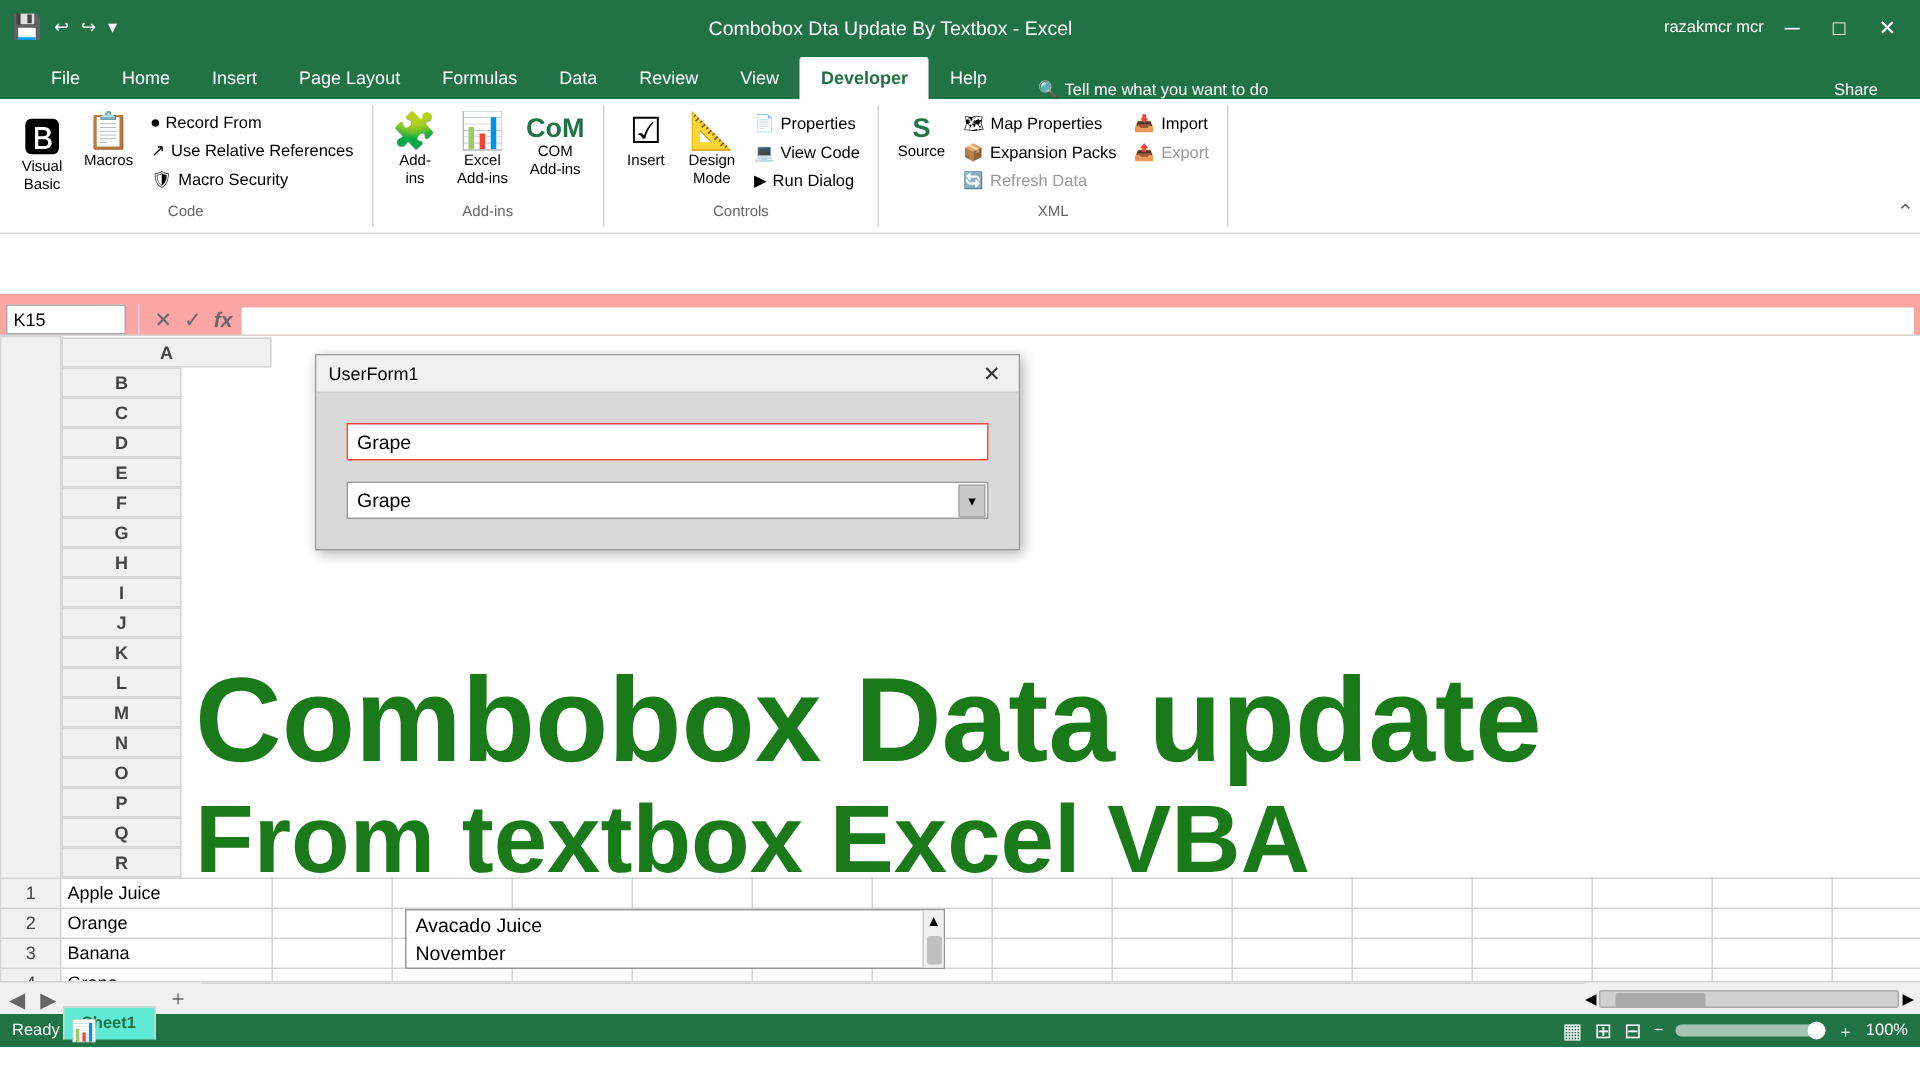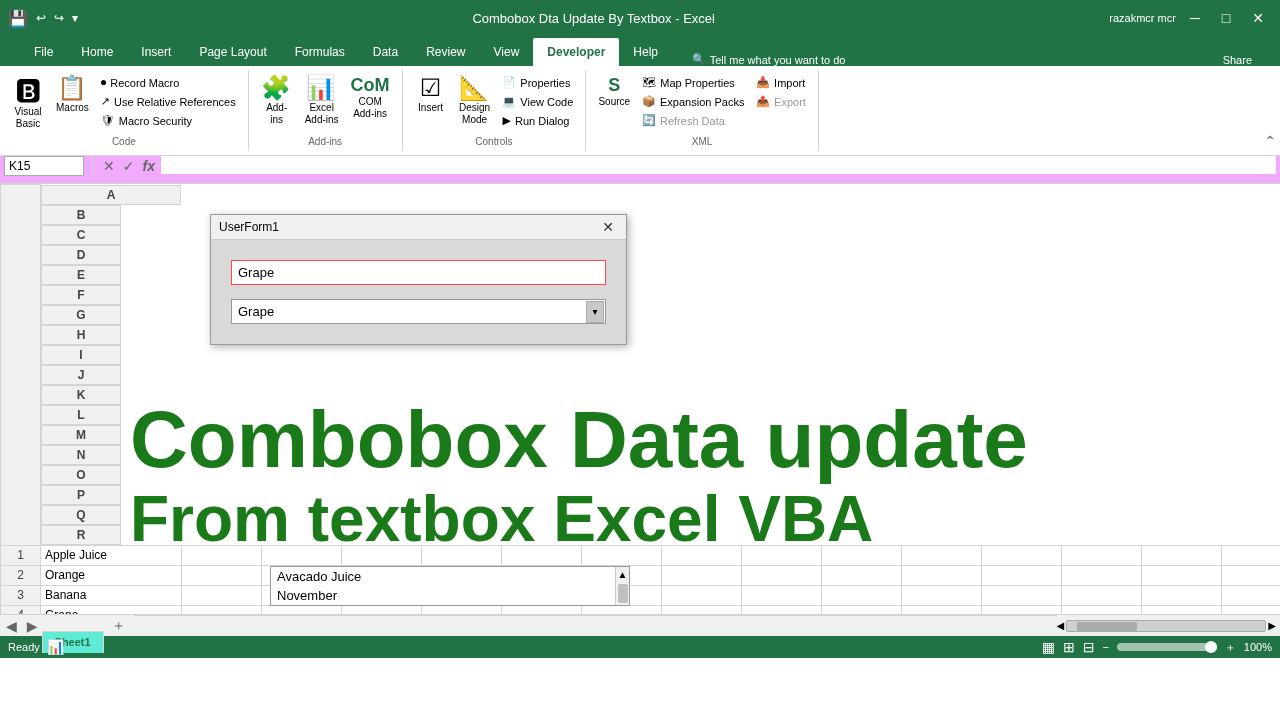--- a/index.html
+++ b/index.html
@@ -88,27 +88,28 @@
       cursor: pointer;
       padding: 2px 4px;
       border-radius: 3px;
       font-size: 11px;
       white-space: nowrap;
     }
     .ribbon-col { display: flex; flex-direction: column; gap: 2px; }
 
     
     #formula-bar {
-      background: #f0abfc;
+      background: #fca5a5;
       border-bottom: 1px solid #d4d4d4;
       display: flex;
-      align-items: flex-start;
+      align-items: flex-end;
       height: 28px;
       padding: 0 4px;
       gap: 4px;
+      margin-top: 40px;
     }
     #name-box {
       width: 80px;
       border: 1px solid #aaa;
       padding: 2px 4px;
       font-size: 12px;
       height: 20px;
     }
     .formula-sep { width: 1px; height: 20px; background: #d4d4d4; margin: 0 4px; }
     .formula-icon { font-size: 14px; color: #666; cursor: pointer; padding: 2px; }
@@ -203,23 +204,23 @@
       height: 22px;
       display: flex;
       align-items: center;
     }
     .sheet-tab.active { background: #5eead4; color: #217346; font-weight: 600; margin-top: 32px; }
     .sheet-add { padding: 2px 8px; cursor: pointer; font-size: 14px; color: #666; }
 
     
     #userform {
       position: absolute;
-      top: 30px;
+      top: 12px;
       left: 210px;
-      width: 417px;
+      width: 470px;
       background: #f0f0f0;
       border: 1px solid #999;
       box-shadow: 2px 2px 8px rgba(0,0,0,0.3);
       z-index: 100;
     }
     #userform-titlebar {
       background: #f0f0f0;
       border-bottom: 1px solid #ccc;
       padding: 4px 8px;
       display: flex;
@@ -368,21 +369,21 @@
         <span class="icon" style="font-size:28px;">🅱</span>
         <span class="label">Visual<br>Basic</span>
       </div>
       <div class="ribbon-btn">
         <span class="icon">📋</span>
         <span class="label">Macros</span>
       </div>
       <div class="ribbon-col">
         <div class="ribbon-btn-small">
           <span>⏺</span>
-          <span>Record Macro</span>
+          <span>Record From</span>
         </div>
         <div class="ribbon-btn-small">
           <span>↗</span>
           <span>Use Relative References</span>
         </div>
         <div class="ribbon-btn-small">
           <span>🛡</span>
           <span>Macro Security</span>
         </div>
       </div>

